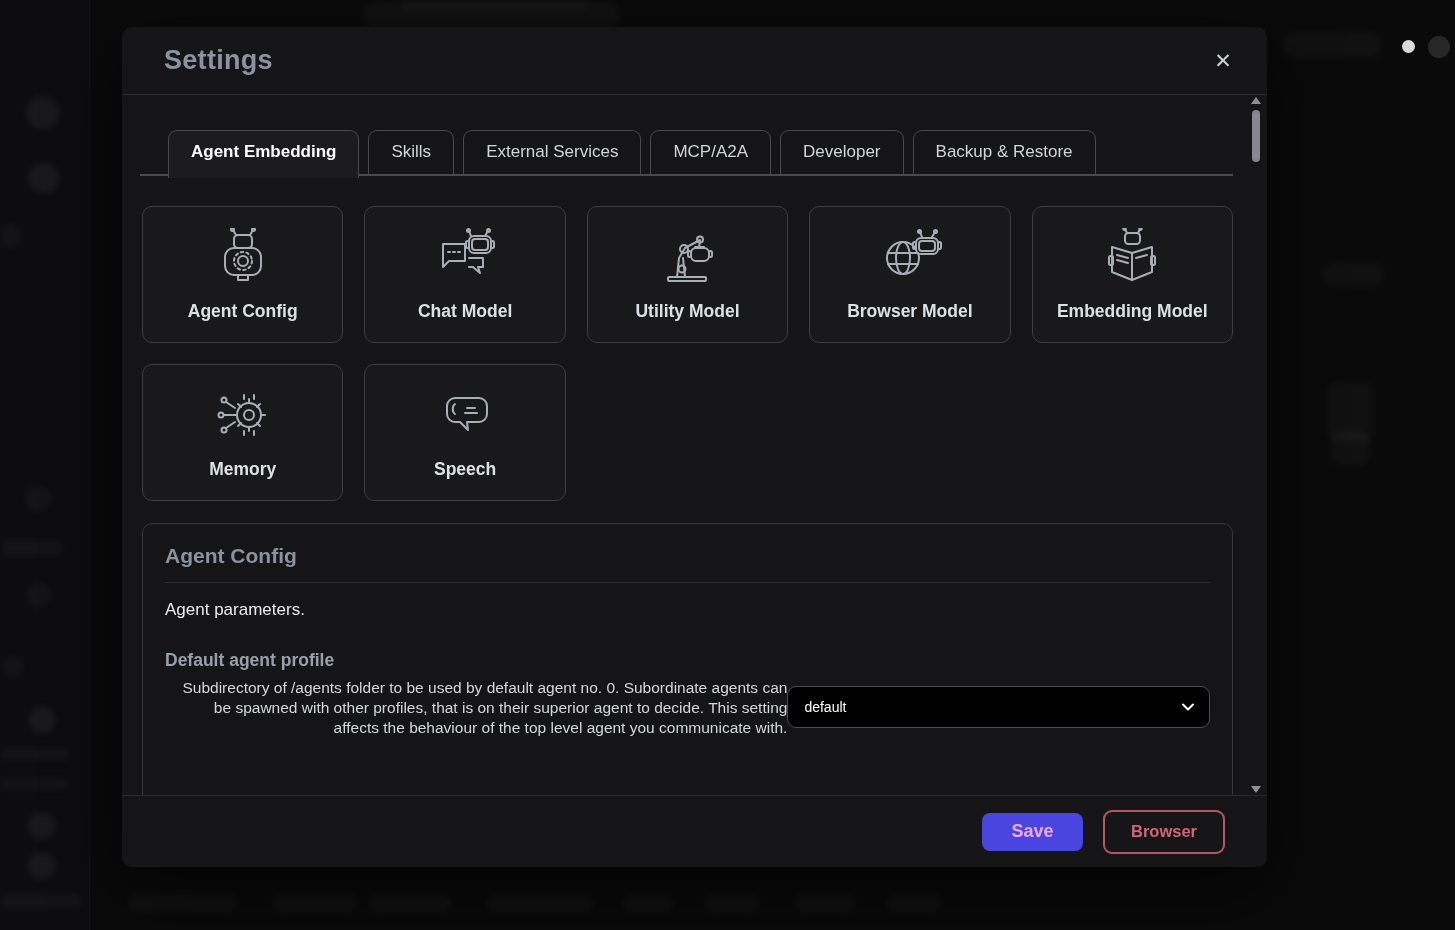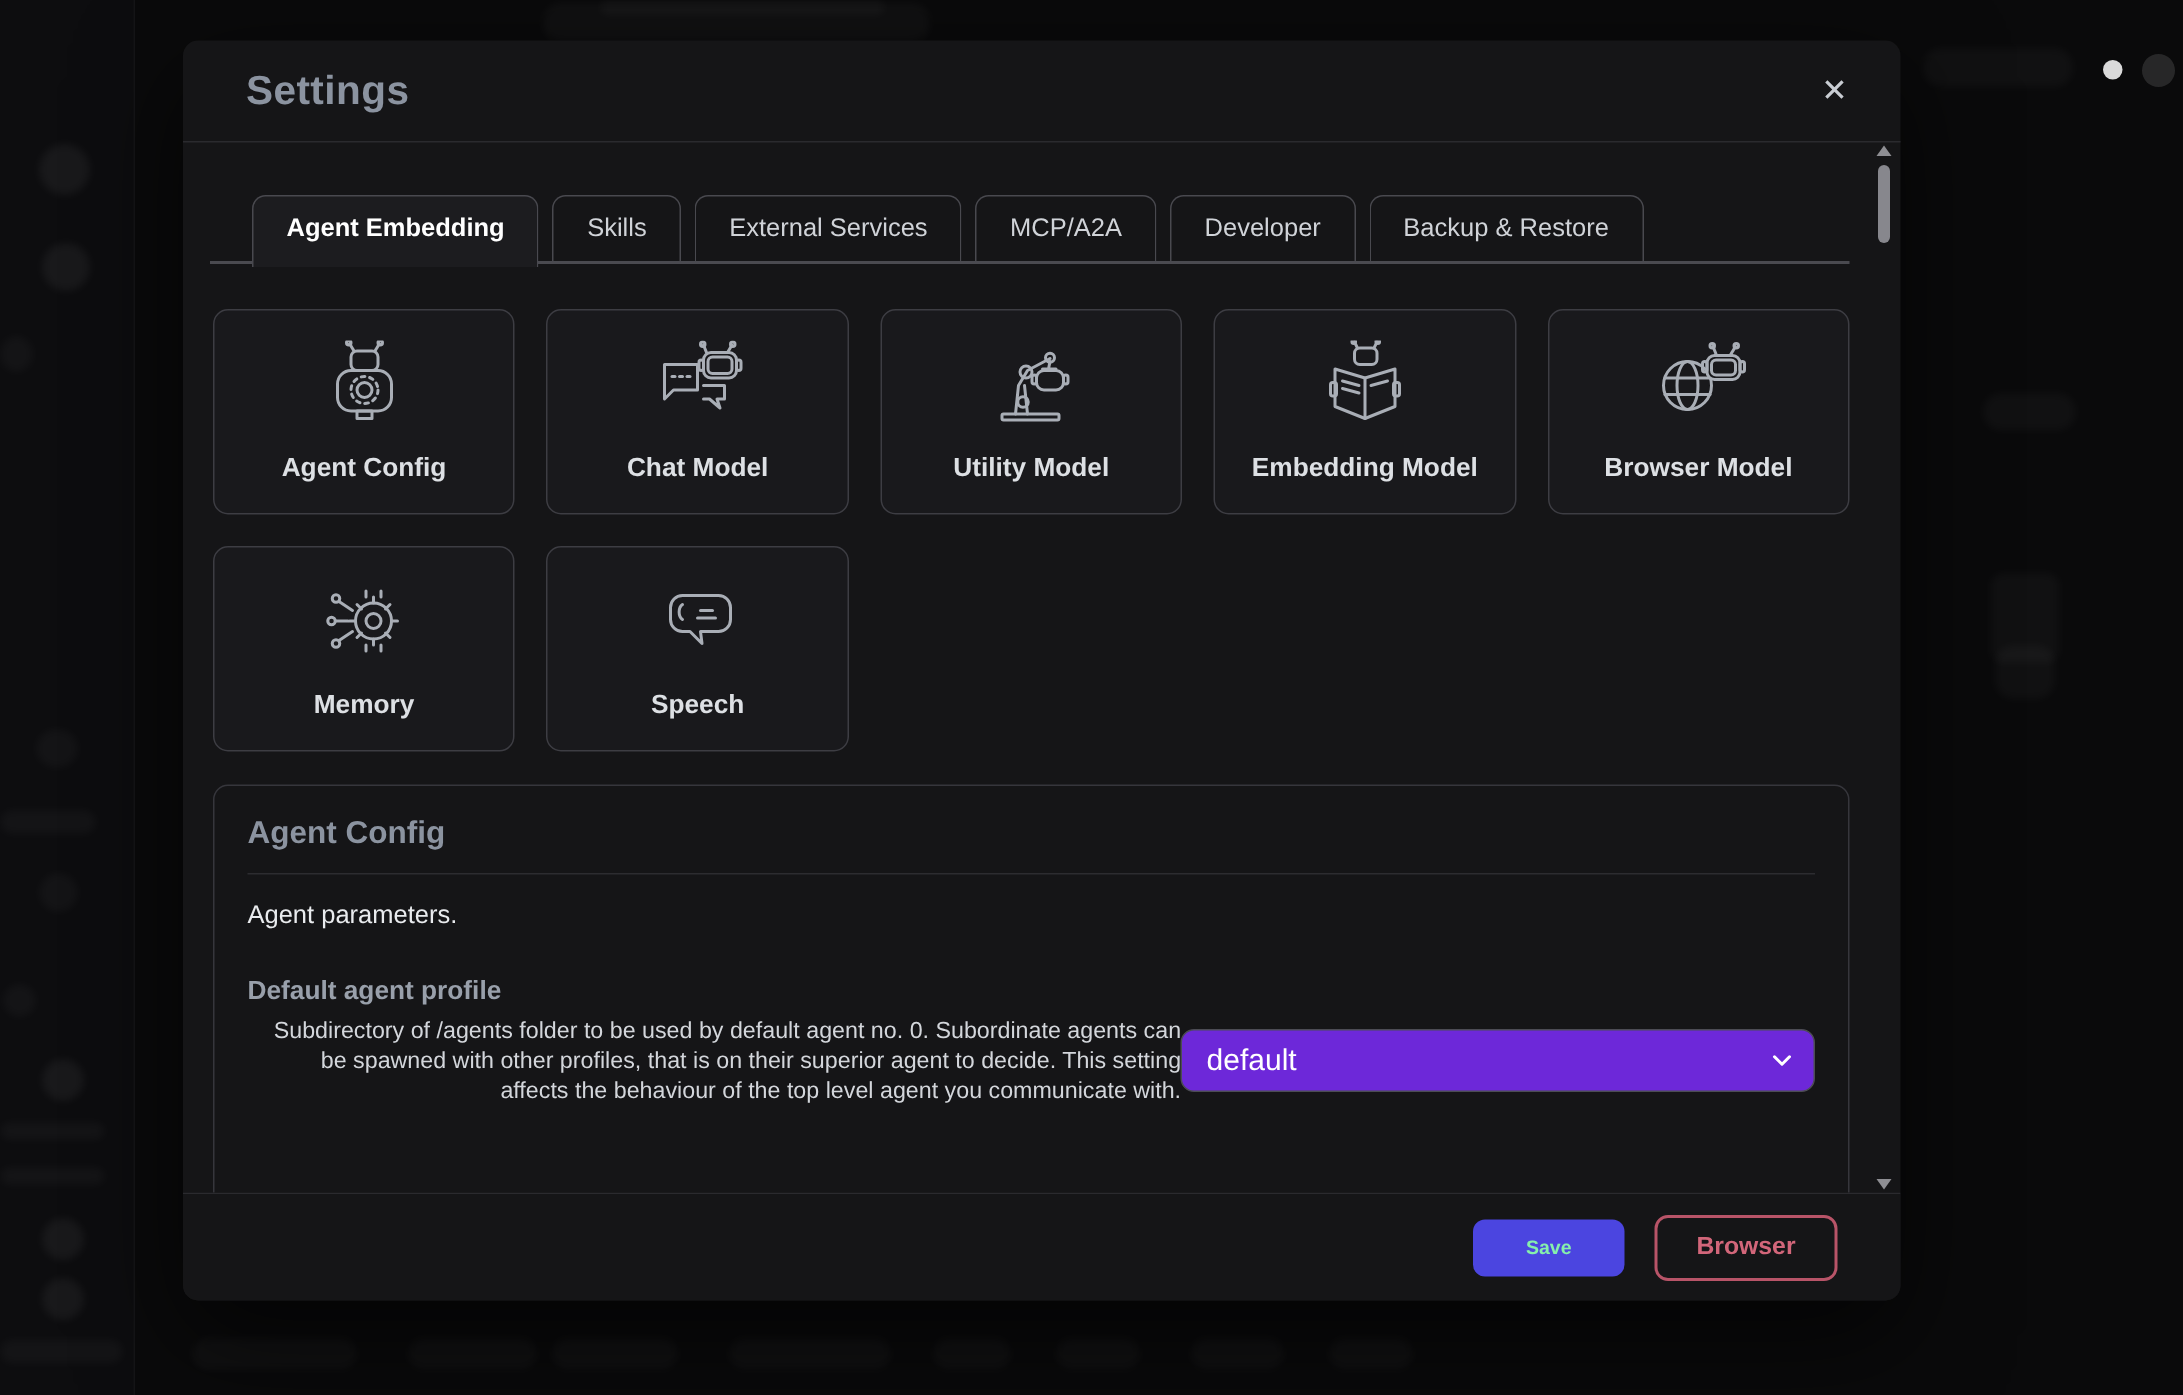--- a/index.html
+++ b/index.html
@@ -53,31 +53,31 @@
              border:1px solid #36363c; border-radius:10px; padding:20px 22px; }
   .section-title { font-size:21px; font-weight:700; color:#8b93a0; }
   .section-divider { height:1px; background:#2c2c30; margin-top:14px; }
   .section-desc { margin-top:17px; font-size:17px; color:#e9ebee; }
   .field { margin-top:30px; display:flex; justify-content:space-between; }
   .field-text { width:648px; }
   .field-label { font-size:17.5px; font-weight:700; color:#99a0ab; margin-bottom:7px; }
   .field-desc { font-size:15.5px; line-height:1.3; color:#d3d6db;text-align:right; }
   .select-wrap { width:440px; margin-top:36px; position:relative; }
   .select-wrap select { width:100%; height:42px; appearance:none; -webkit-appearance:none;
-        background:#6d28d9; border:1px solid #4c4c54; border-radius:9px; color:#ffffff;
-        font-size:20px; padding:0 40px 0 16px; font-family:inherit; cursor:pointer; }
+        background:#000000; border:1px solid #4c4c54; border-radius:9px; color:#ffffff;
+        font-size:14px; padding:0 40px 0 16px; font-family:inherit; cursor:pointer; }
   .select-chevron { position:absolute; right:14px; top:13px; pointer-events:none; }
 
   
   .modal-footer { position:absolute; left:0; right:0; bottom:0; height:72px;
                   border-top:1px solid #2a2a2e; display:flex; align-items:center;
                   justify-content:flex-end; gap:20px; padding:0 42px;
                   background:#151517; border-radius:0 0 10px 10px; }
   .btn-save { width:101px; height:38px; background:#4b45e0; border:none; border-radius:8px;
-              color:#86efac; font-weight:700; font-size:13px; cursor:pointer;
+              color:#f0abfc; font-weight:700; font-size:18px; cursor:pointer;
               font-family:inherit; }
   .btn-cancel { width:122px; height:44px; background:transparent; border:2px solid #b85468;
                 border-radius:9px; color:#d2667a; font-weight:700; font-size:16.5px;
                 cursor:pointer; font-family:inherit; }
 
   
   .scrollbar { position:absolute; right:6px; top:70px; width:10px; height:696px; }
   .sb-arrow-up { position:absolute; top:0; left:0; width:0; height:0;
                  border-left:5px solid transparent; border-right:5px solid transparent;
                  border-bottom:7px solid #8e8e93; cursor:pointer; }
@@ -200,55 +200,55 @@
             <rect x="54" y="23" width="3" height="6" rx="1.5"></rect>
             <circle cx="27" cy="41" r="3.5"></circle>
           </svg>
         </span>
         <div class="card-label">Utility Model</div>
       </div>
 
       <div class="card">
         <span>
           <svg width="64" height="58" viewBox="0 0 64 58">
+            <circle cx="25" cy="30" r="16"></circle>
+            <ellipse cx="25" cy="30" rx="7" ry="16"></ellipse>
+            <line x1="10" y1="25" x2="40" y2="25"></line>
+            <line x1="10" y1="36" x2="40" y2="36"></line>
+            <line x1="44" y1="9" x2="42" y2="4"></line>
+              <circle cx="41.5" cy="3.5" r="1.5"></circle>
+            <line x1="54" y1="9" x2="57" y2="4"></line>
+              <circle cx="57.5" cy="3.5" r="1.5"></circle>
+            <rect x="38" y="10" width="22" height="16" rx="5" fill="#19191c"></rect>
+            <rect x="41" y="13" width="16" height="10" rx="3"></rect>
+            <rect x="35" y="14" width="3" height="7" rx="1.5"></rect>
+            <rect x="60" y="14" width="3" height="7" rx="1.5"></rect>
+          </svg>
+        </span>
+        <div class="card-label">Browser Model</div>
+      </div>
+
+      <div class="card">
+        <span>
+          <svg width="64" height="58" viewBox="0 0 64 58">
             <line x1="27" y1="5" x2="25" y2="1"></line>
               <circle cx="24.5" cy="0.8" r="1.2"></circle>
             <line x1="38" y1="5" x2="40" y2="1"></line>
               <circle cx="40.5" cy="0.8" r="1.2"></circle>
             <rect x="25" y="5" width="15" height="11" rx="3.5"></rect>
             <path d="M12 19 L32 25 L52 19 L52 44 L32 52 L12 44 Z"></path>
             <line x1="32" y1="25" x2="32" y2="52"></line>
             <line x1="17" y1="27" x2="28" y2="30"></line>
             <line x1="17" y1="32" x2="28" y2="35"></line>
             <line x1="36" y1="30" x2="47" y2="27"></line>
             <rect x="9" y="28" width="4" height="9" rx="1.5"></rect>
             <rect x="51" y="28" width="4" height="9" rx="1.5"></rect>
           </svg>
         </span>
         <div class="card-label">Embedding Model</div>
-      </div>
-
-      <div class="card">
-        <span>
-          <svg width="64" height="58" viewBox="0 0 64 58">
-            <circle cx="25" cy="30" r="16"></circle>
-            <ellipse cx="25" cy="30" rx="7" ry="16"></ellipse>
-            <line x1="10" y1="25" x2="40" y2="25"></line>
-            <line x1="10" y1="36" x2="40" y2="36"></line>
-            <line x1="44" y1="9" x2="42" y2="4"></line>
-              <circle cx="41.5" cy="3.5" r="1.5"></circle>
-            <line x1="54" y1="9" x2="57" y2="4"></line>
-              <circle cx="57.5" cy="3.5" r="1.5"></circle>
-            <rect x="38" y="10" width="22" height="16" rx="5" fill="#19191c"></rect>
-            <rect x="41" y="13" width="16" height="10" rx="3"></rect>
-            <rect x="35" y="14" width="3" height="7" rx="1.5"></rect>
-            <rect x="60" y="14" width="3" height="7" rx="1.5"></rect>
-          </svg>
-        </span>
-        <div class="card-label">Browser Model</div>
       </div>
 
       <div class="card">
         <span>
           <svg width="64" height="58" viewBox="0 0 64 58">
             <circle cx="38" cy="29" r="12"></circle>
             <circle cx="38" cy="29" r="5"></circle>
             <line x1="38" y1="13" x2="38" y2="17"></line>
               <line x1="38" y1="41" x2="38" y2="45"></line>
             <line x1="22" y1="29" x2="26" y2="29"></line>

